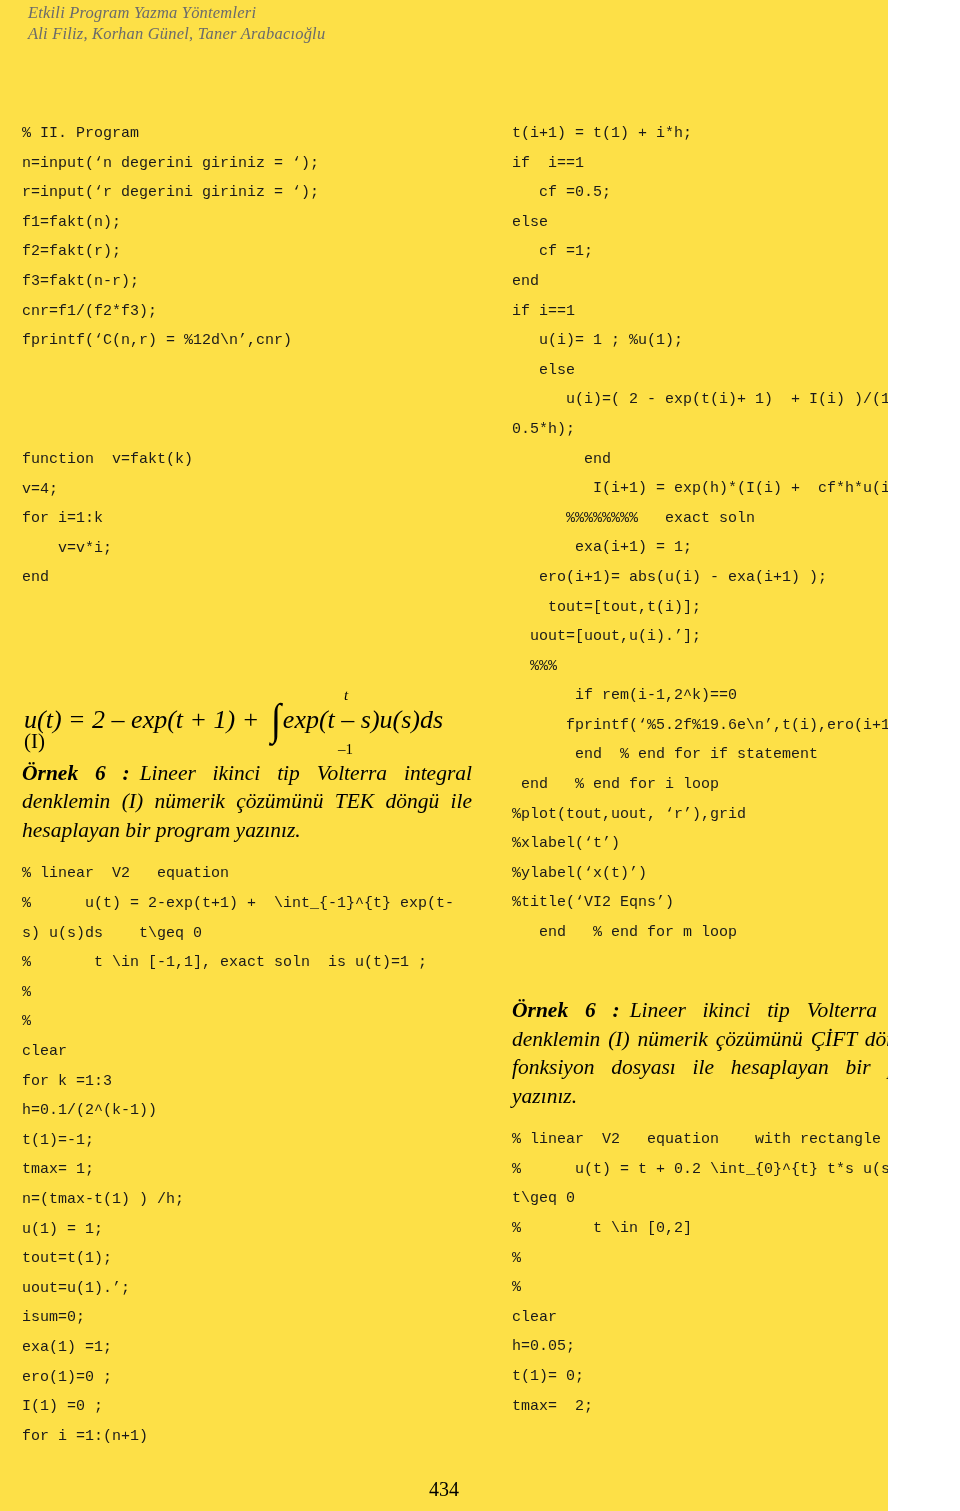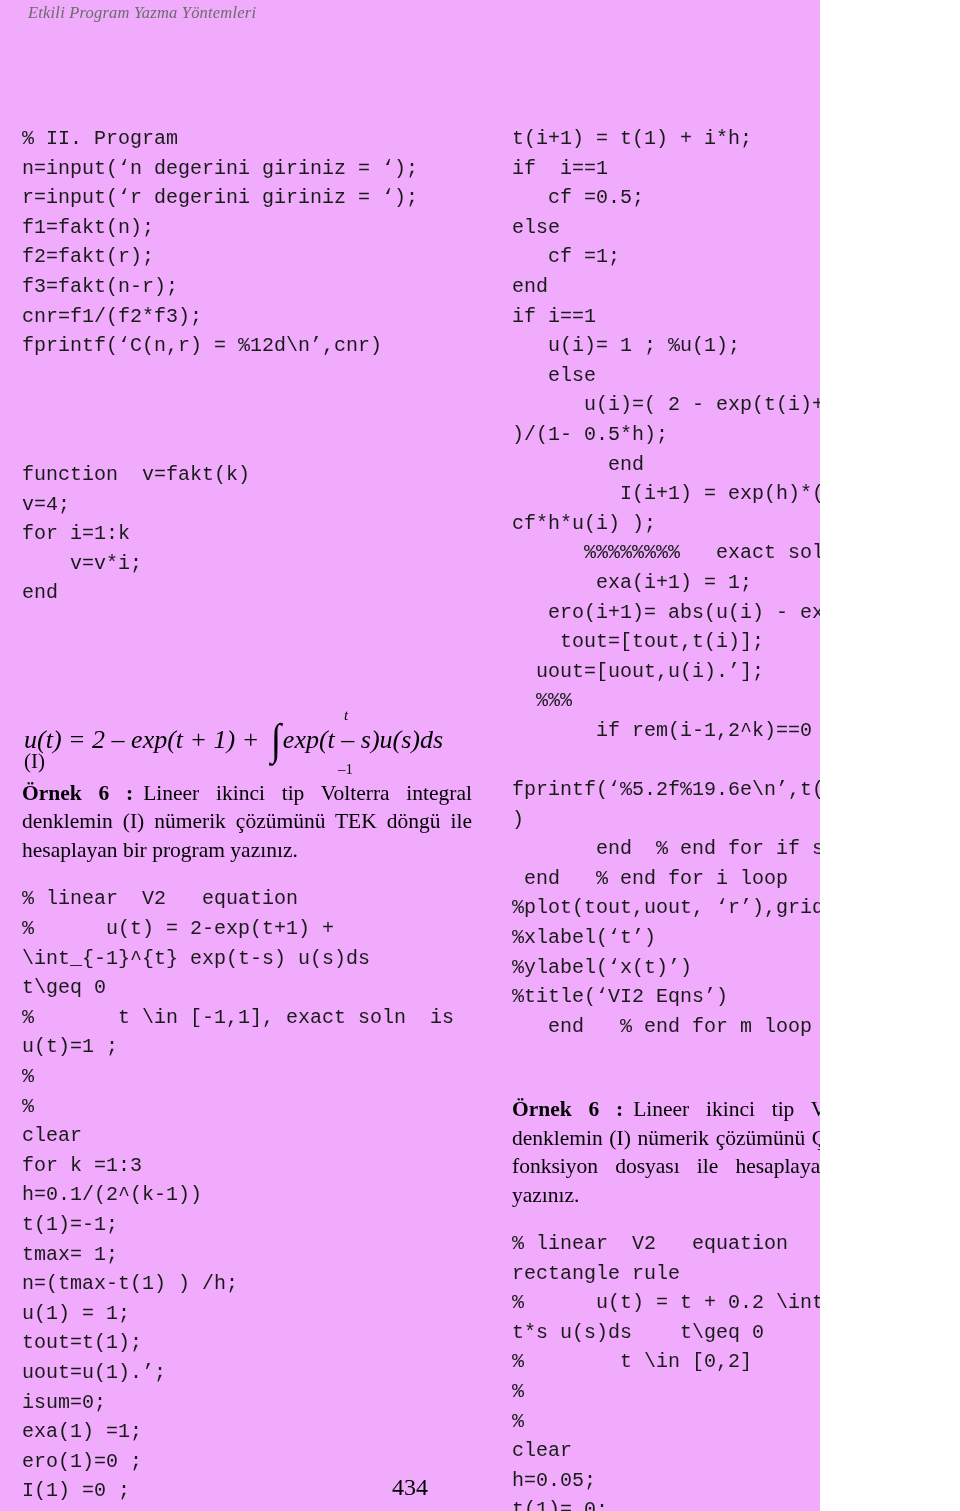--- a/index.html
+++ b/index.html
@@ -3,23 +3,23 @@
 <meta charset="utf-8">
 <title>Etkili Program Yazma Yöntemleri - 434</title>
 <style>
   html, body {
     margin: 0;
     padding: 0;
     background: #ffffff;
   }
   .page {
     position: relative;
-    width: 820px;
+    width: 888px;
     height: 1511px;
-    background: #f0abfc;
+    background: #fde047;
     overflow: hidden;
     font-family: "Liberation Serif", "DejaVu Serif", serif;
     color: #000000;
   }
 
   
   .runhead {
     position: absolute;
     left: 28px;
     top: 2px;
@@ -39,21 +39,21 @@
     position: absolute;
     top: 104px;
     width: 450px;
   }
   .col-left  { left: 22px; }
   .col-right { left: 512px; }
 
   
   .code {
     font-family: "Liberation Mono", "DejaVu Sans Mono", monospace;
-    font-size: 20px;
+    font-size: 15px;
     line-height: 29.6px;
     white-space: pre-wrap;
     word-break: break-word;
     color: #1a1a1a;
     letter-spacing: 0px;
   }
 
   
   .spacer-1 { height: 29.6px; }
   .spacer-2 { height: 59px; }
@@ -108,43 +108,45 @@
   }
 
   
   .example {
     font-family: "Liberation Serif", "DejaVu Serif", serif;
     font-size: 21.5px;
     line-height: 28.5px;
     text-align: justify;
     margin: 4px 0 2px 0;
     color: #000;
+    font-style: italic;
   }
   .example b { font-weight: bold; }
   .ex-gap { display: inline-block; width: 10px; }
 
   
   .pageno {
     position: absolute;
     left: 0;
     right: 0;
     bottom: 10px;
     text-align: center;
     font-family: "Liberation Serif", "DejaVu Serif", serif;
-    font-size: 24px;
+    font-size: 20px;
     color: #000;
   }
 </style>
 </head>
 <body>
 
 <div class="page">
 
   <div class="runhead">
     <div>Etkili Program Yazma Yöntemleri</div>
+    <div>Ali Filiz, Korhan Günel, Taner Arabacıoğlu</div>
   </div>
 
   <div class="col col-left">
 
     <pre class="code">% II. Program
 n=input(‘n degerini giriniz = ‘);
 r=input(‘r degerini giriniz = ‘);
 f1=fakt(n);
 f2=fakt(r);
 f3=fakt(n-r);

